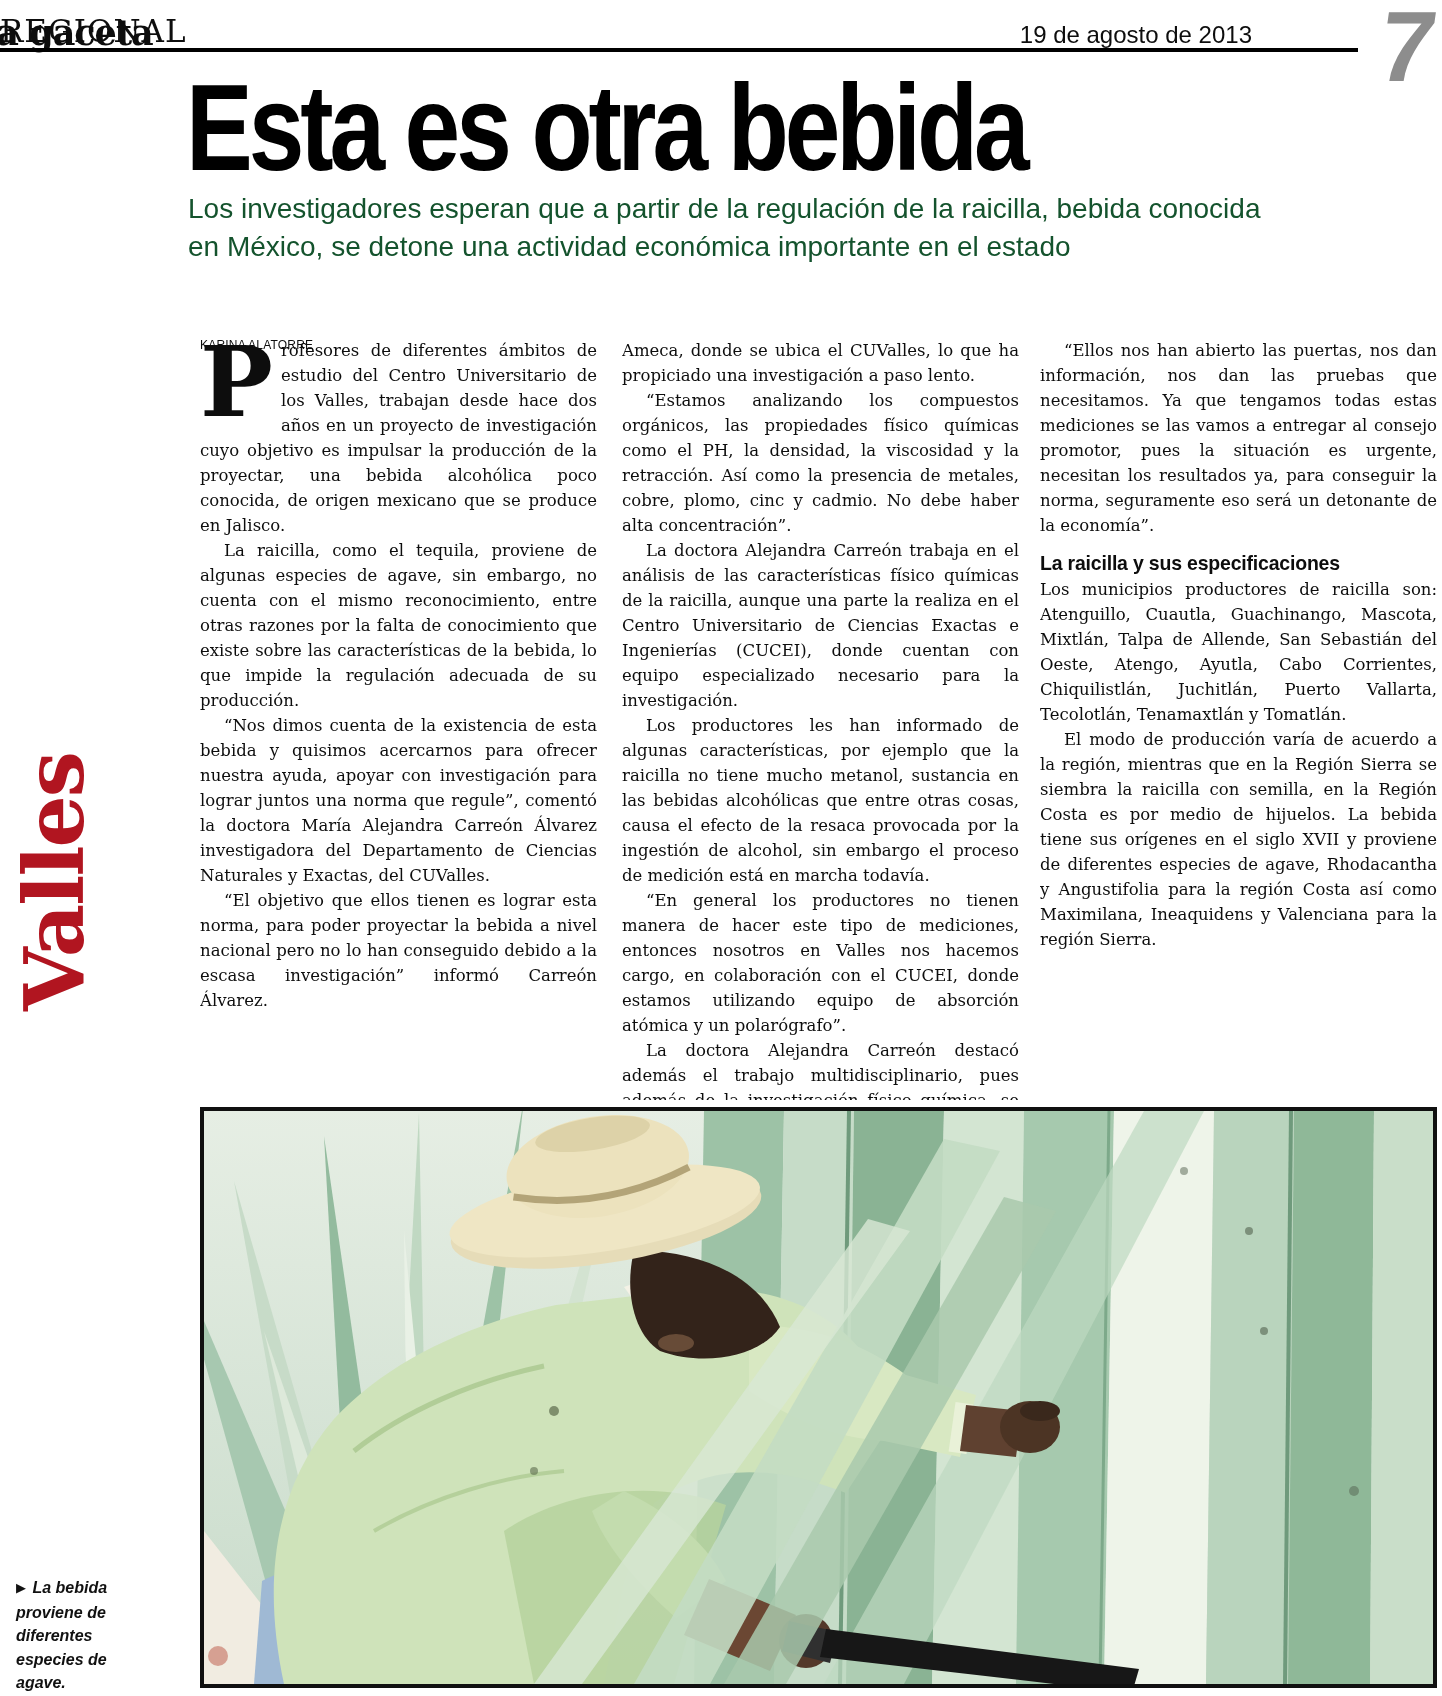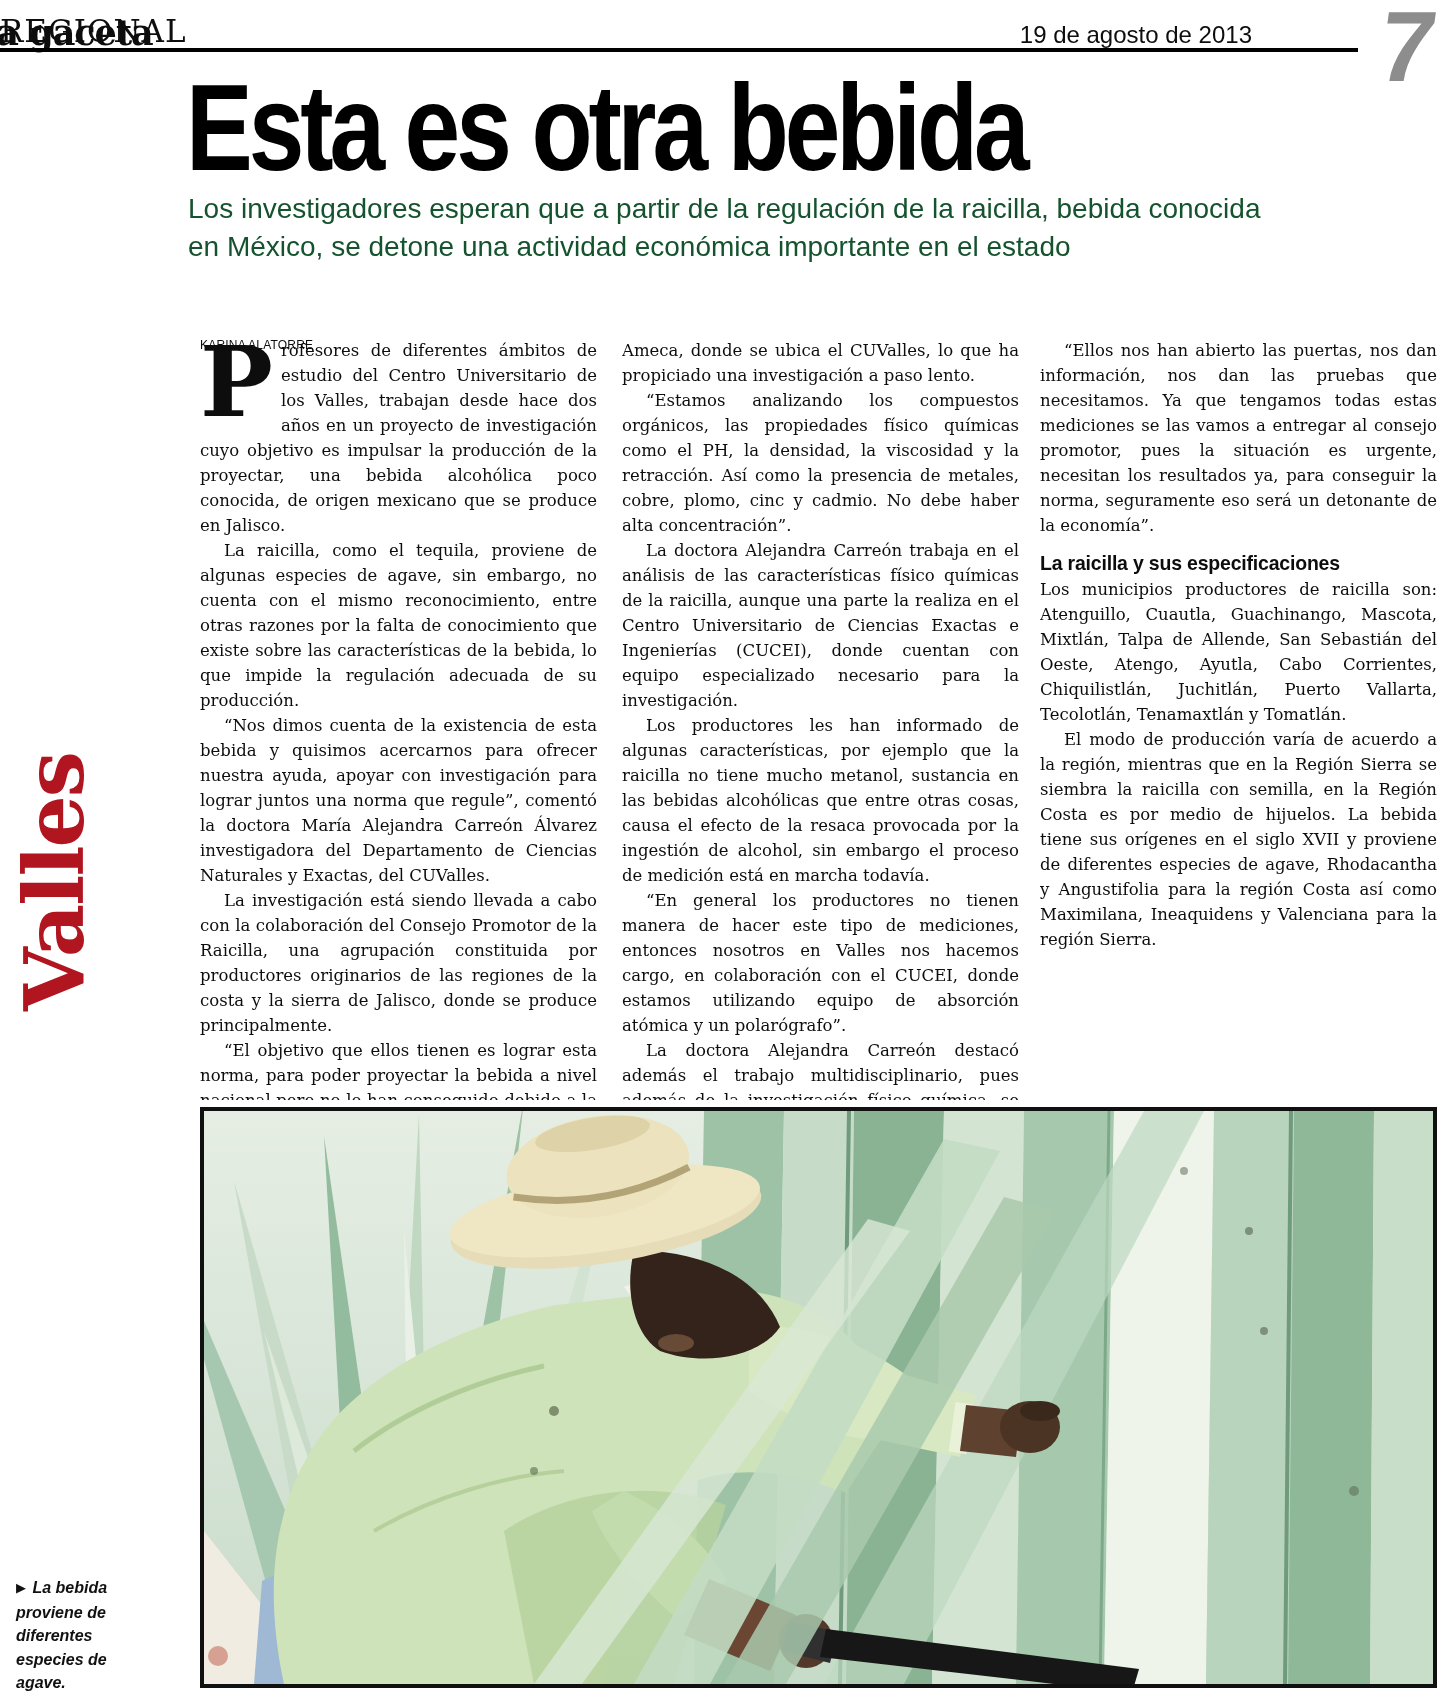--- a/index.html
+++ b/index.html
@@ -70,21 +70,20 @@
   <h1 class="headline">Esta es otra bebida</h1>
   <p class="deck">Los investigadores esperan que a partir de la regulación de la raicilla, bebida conocida en México, se detone una actividad económica importante en el estado</p>
   <div class="byline">KARINA ALATORRE</div>
 
   <div class="kicker">Valles</div>
 
   <div class="col col1">
     <p class="first"><span class="dropcap">P</span><span>rofesores de diferentes ámbitos de estudio del Centro Universitario de los Valles, trabajan desde hace dos años en un proyecto de investigación cuyo objetivo es impulsar la producción de la proyectar, una bebida alcohólica poco conocida, de origen mexicano que se produce en Jalisco.</span></p>
     <p>La raicilla, como el tequila, proviene de algunas especies de agave, sin embargo, no cuenta con el mismo reconocimiento, entre otras razones por la falta de conocimiento que existe sobre las características de la bebida, lo que impide la regulación adecuada de su producción.</p>
     <p>“Nos dimos cuenta de la existencia de esta bebida y quisimos acercarnos para ofrecer nuestra ayuda, apoyar con investigación para lograr juntos una norma que regule”, comentó la doctora María Alejandra Carreón Álvarez investigadora del Departamento de Ciencias Naturales y Exactas, del CUValles.</p>
-    <p>La investigación está siendo llevada a cabo con la colaboración del Consejo Promotor de la Raicilla, una agrupación constituida por productores originarios de las regiones de la costa y la sierra de Jalisco, donde se produce principalmente.</p>
     <p>“El objetivo que ellos tienen es lograr esta norma, para poder proyectar la bebida a nivel nacional pero no lo han conseguido debido a la escasa investigación” informó Carreón Álvarez.</p>
 
   </div>
 
   <div class="col col2">
     <p class="first">Ameca, donde se ubica el CUValles, lo que ha propiciado una investigación a paso lento.</p>
     <p>“Estamos analizando los compuestos orgánicos, las propiedades físico químicas como el PH, la densidad, la viscosidad y la retracción. Así como la presencia de metales, cobre, plomo, cinc y cadmio. No debe haber alta concentración”.</p>
     <p>La doctora Alejandra Carreón trabaja en el análisis de las características físico químicas de la raicilla, aunque una parte la realiza en el Centro Universitario de Ciencias Exactas e Ingenierías (CUCEI), donde cuentan con equipo especializado necesario para la investigación.</p>
     <p>Los productores les han informado de algunas características, por ejemplo que la raicilla no tiene mucho metanol, sustancia en las bebidas alcohólicas que entre otras cosas, causa el efecto de la resaca provocada por la ingestión de alcohol, sin embargo el proceso de medición está en marcha todavía.</p>
     <p>“En general los productores no tienen manera de hacer este tipo de mediciones, entonces nosotros en Valles nos hacemos cargo, en colaboración con el CUCEI, donde estamos utilizando equipo de absorción atómica y un polarógrafo”.</p>

